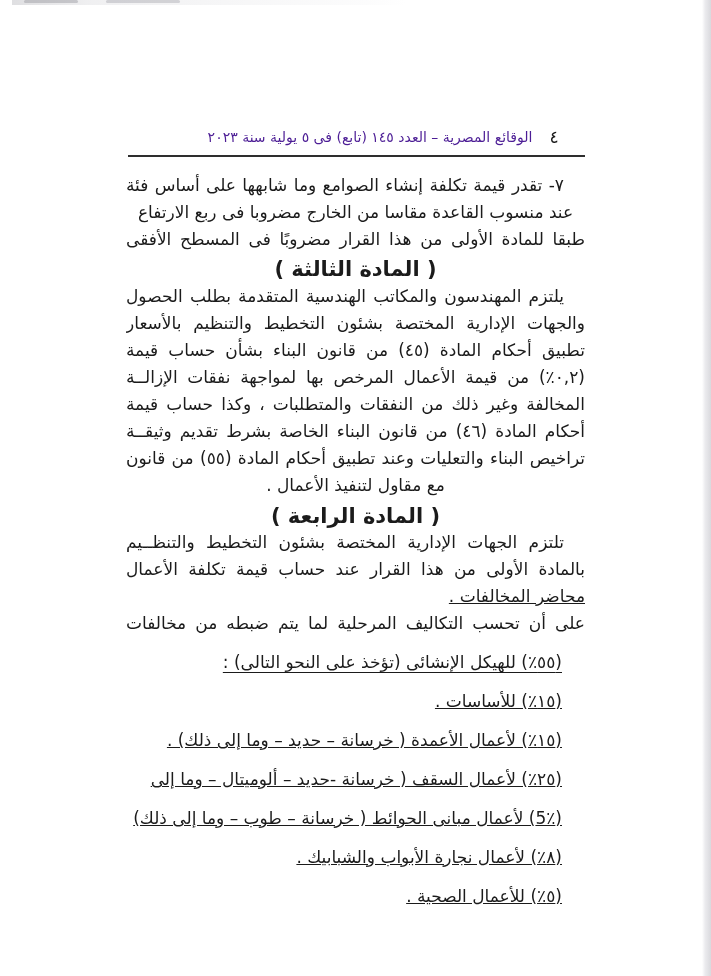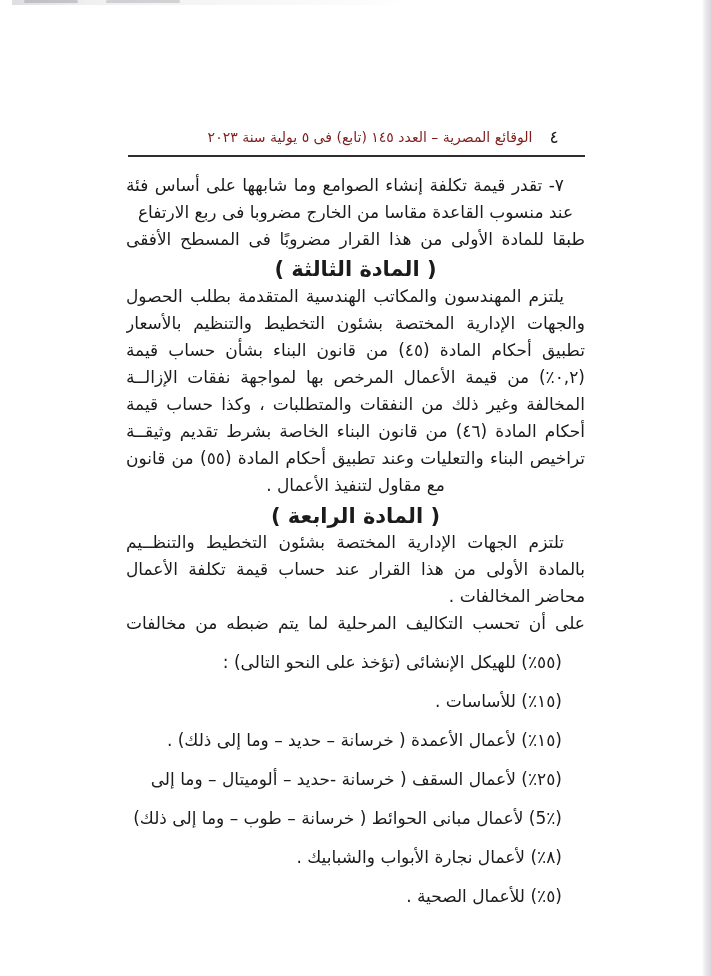--- a/index.html
+++ b/index.html
@@ -24,40 +24,40 @@
   .smudge-dash-1{position:absolute;top:0;left:24px;width:54px;height:3px;background:rgba(150,150,157,.45);border-radius:2px;}
   .smudge-dash-2{position:absolute;top:0;left:106px;width:74px;height:3px;background:rgba(160,160,167,.40);border-radius:2px;}
 
   
   .pagenum{
     position:absolute;top:126px;left:543px;width:22px;
     font-size:17px;line-height:22px;text-align:center;white-space:nowrap;
   }
   .htitle{
     position:absolute;top:127px;left:370px;transform:translateX(-50%);
-    font-size:14px;line-height:20px;white-space:nowrap;color:#7f1d1d;
+    font-size:14px;line-height:20px;white-space:nowrap;color:#4c1d95;
   }
   .rule{
     position:absolute;top:155px;left:128px;width:457px;height:2px;
     background:#2e2e2e;
   }
 
   
   .docbody{
     position:absolute;top:172px;left:126px;width:459px;
     direction:rtl;
   }
   .line{
     height:27px;line-height:27px;overflow:hidden;
     font-size:17px;
     text-align:justify;text-align-last:justify;
     white-space:normal;
   }
   .line.center{text-align:center;text-align-last:center;}
-  .line.rightal{text-align:right;text-align-last:right;}
+  .line.rightal{text-align:right;text-align-last:right;text-decoration:underline;}
   .line.indent{padding-right:21px;}
   .line.indent2{padding-right:23px;margin-top:12px;}
   .line.underlined{text-underline-offset:4px;text-decoration-thickness:1px;}
   .heading{
     height:28px;line-height:28px;overflow:hidden;
     font-size:21px;font-weight:bold;
     text-align:center;text-align-last:center;
     margin-top:2px;
   }
   .heading.h4{margin-top:4px;height:26px;line-height:26px;}

